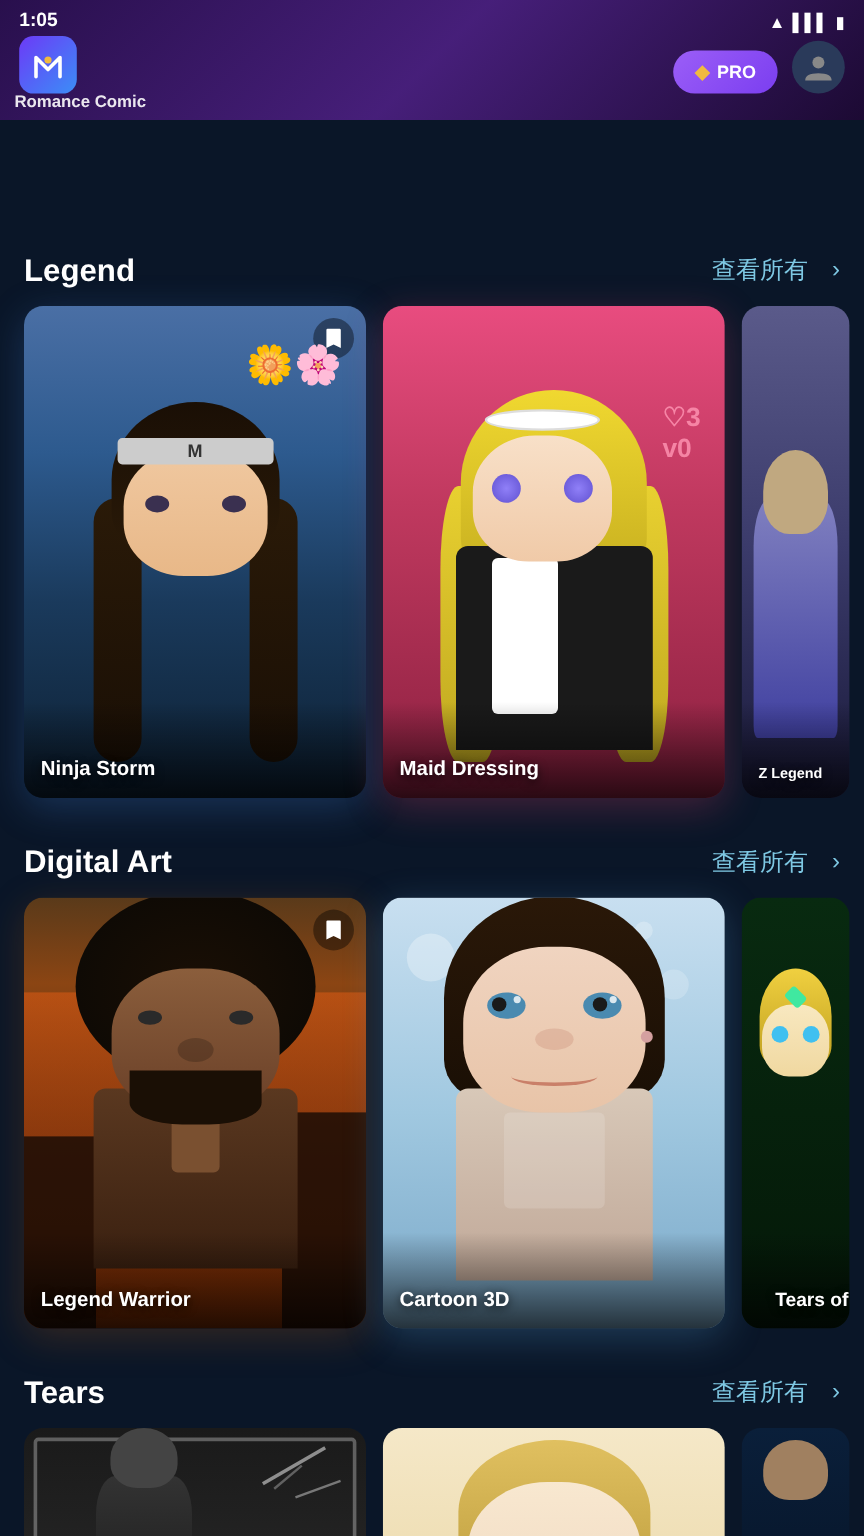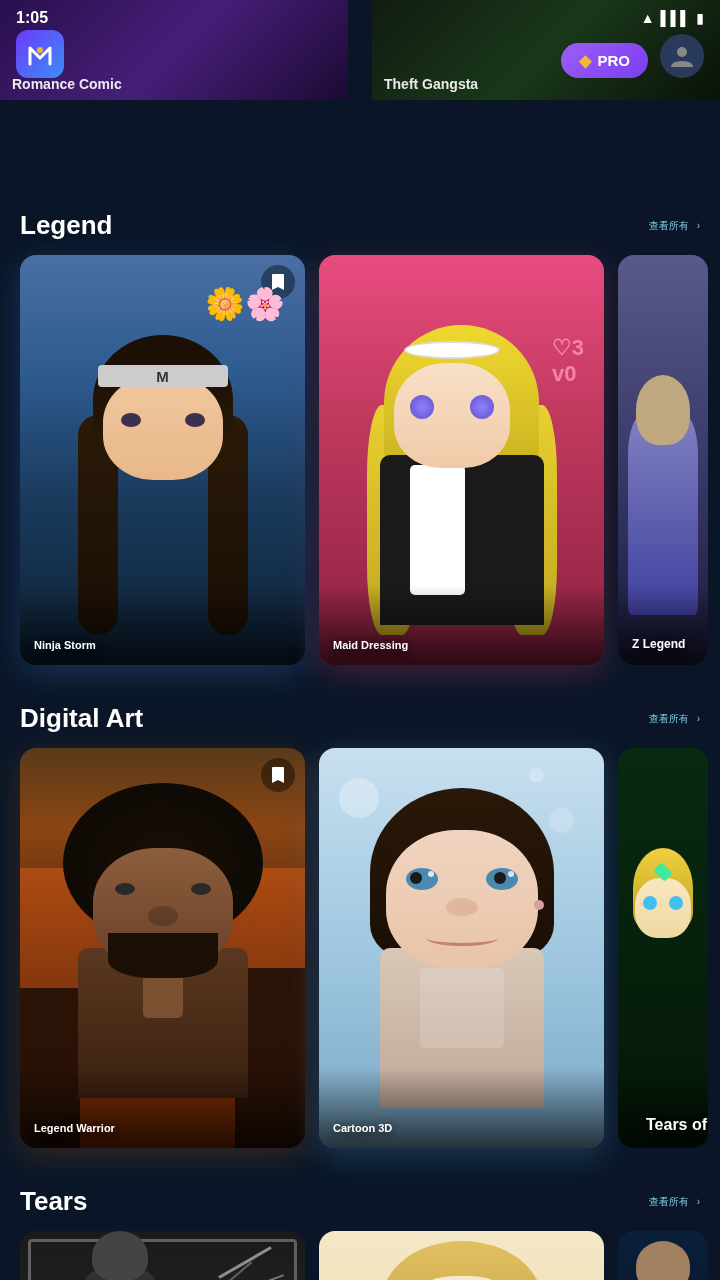--- a/index.html
+++ b/index.html
@@ -140,23 +140,23 @@
       padding: 20px 0 14px;
     }
     .section-title {
       font-size: 26px;
       font-weight: 800;
       color: white;
     }
     .section-view-all {
       display: flex;
       align-items: center;
-      gap: 8px;
+      gap: 20px;
       color: #7ec8e3;
-      font-size: 10px;
+      font-size: 20px;
       font-weight: 500;
     }
 
     
     .cards-row {
       display: flex;
       gap: 14px;
       overflow-x: visible;
       padding-bottom: 10px;
     }
@@ -208,21 +208,21 @@
 
     
     .card-cartoon .card-image {
       background: linear-gradient(180deg, #b0d0e8 0%, #87b5d4 40%, #6090b8 100%);
     }
 
     .card-label {
       position: absolute;
       bottom: 14px;
       left: 14px;
-      font-size: 11px;
+      font-size: 17px;
       font-weight: 700;
       color: white;
       text-shadow: 0 2px 8px rgba(0,0,0,0.8);
     }
 
     .bookmark-btn {
       position: absolute;
       top: 10px;
       right: 10px;
       width: 34px;
@@ -346,21 +346,21 @@
 
     
     .zfighter-bg {
       background: linear-gradient(180deg, #5a5a8a 0%, #3a3a6a 50%, #1a1a3a 100%);
       width: 100%;
       height: 100%;
     }
 
     
     .cards-row-digital .card {
-      height: 400px;
+      height: 359px;
     }
 
     .gradient-overlay {
       position: absolute;
       bottom: 0;
       left: 0;
       right: 0;
       height: 80px;
       background: linear-gradient(transparent, rgba(0,0,0,0.7));
     }
@@ -442,24 +442,20 @@
     <span class="status-icon">▲</span>
     <span class="status-icon">▌▌▌</span>
     <span class="status-icon">▮</span>
   </div>
 </div>
 
 <div class="top-banner">
   <div class="banner-item banner-item-1">
     <div class="banner-img-1"></div>
     <span class="banner-label">Romance Comic</span>
-  </div>
-  <div class="banner-item banner-item-2">
-    <div class="banner-img-2"></div>
-    <span class="banner-label">Theft Gangsta</span>
   </div>
 </div>
 
 <div class="header">
   <div class="logo-icon">
     <svg width="28" height="28" viewBox="0 0 28 28" fill="none" xmlns="http://www.w3.org/2000/svg">
       <path d="M4 24 L4 8 L14 18 L24 8 L24 24" stroke="white" stroke-width="3" fill="none" stroke-linejoin="round" stroke-linecap="round"></path>
       <circle cx="14" cy="10" r="3" fill="#f0b940"></circle>
     </svg>
   </div>

